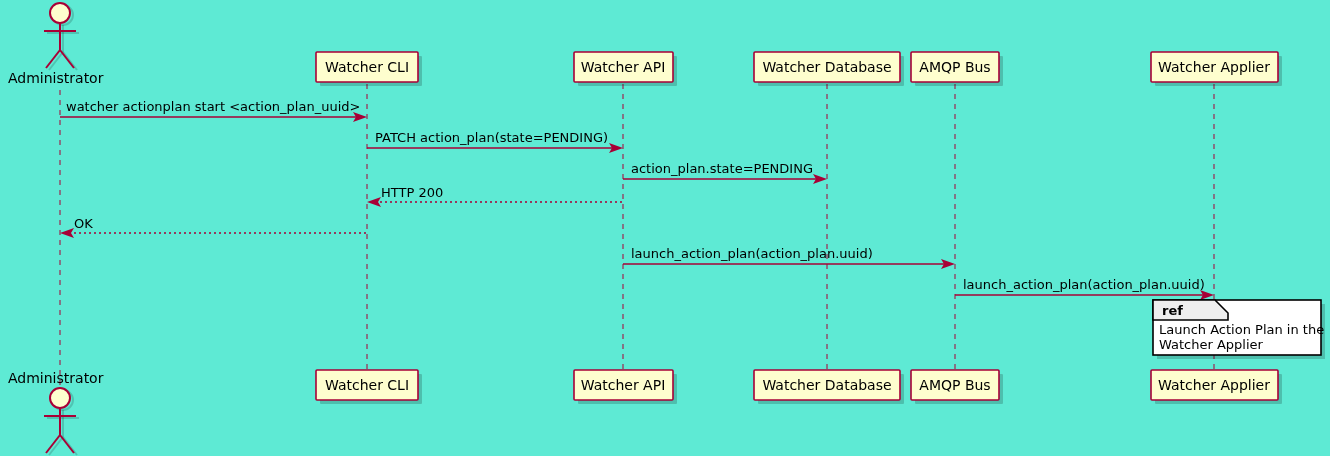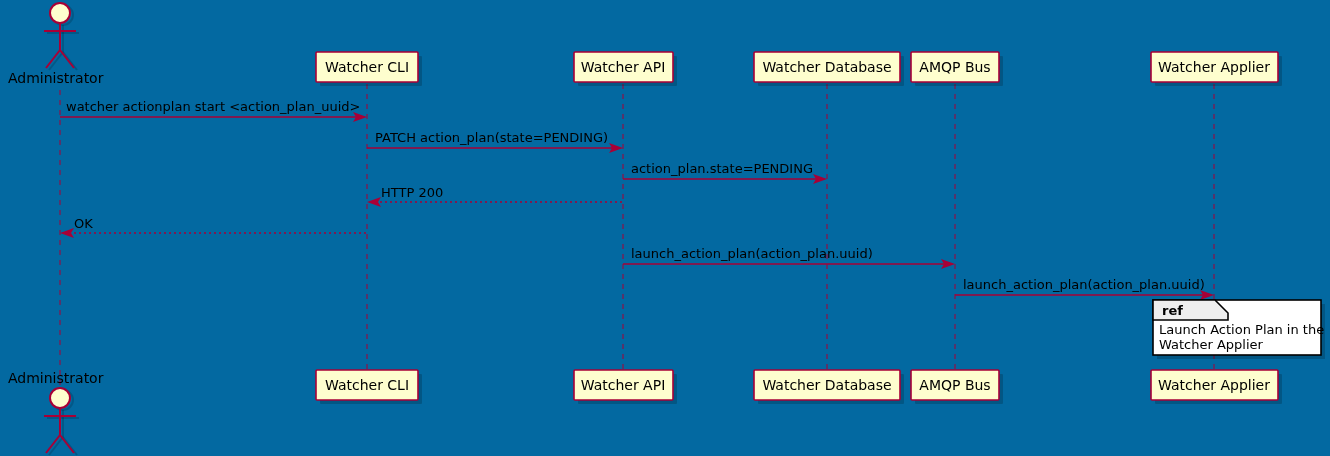--- a/index.html
+++ b/index.html
@@ -8,21 +8,21 @@
     background: #FFFFFF;
   }
   body {
     font-family: "DejaVu Sans", sans-serif;
   }
   #diagram-root {
     position: relative;
     width: 1330px;
     height: 456px;
     overflow: hidden;
-    background: #0369a1;
+    background: #5eead4;
   }
   #diagram-svg {
     position: absolute;
     left: 0;
     top: 0;
   }
   .lifeline {
     stroke: #A80036;
     stroke-width: 1;
     stroke-dasharray: 5,5;

